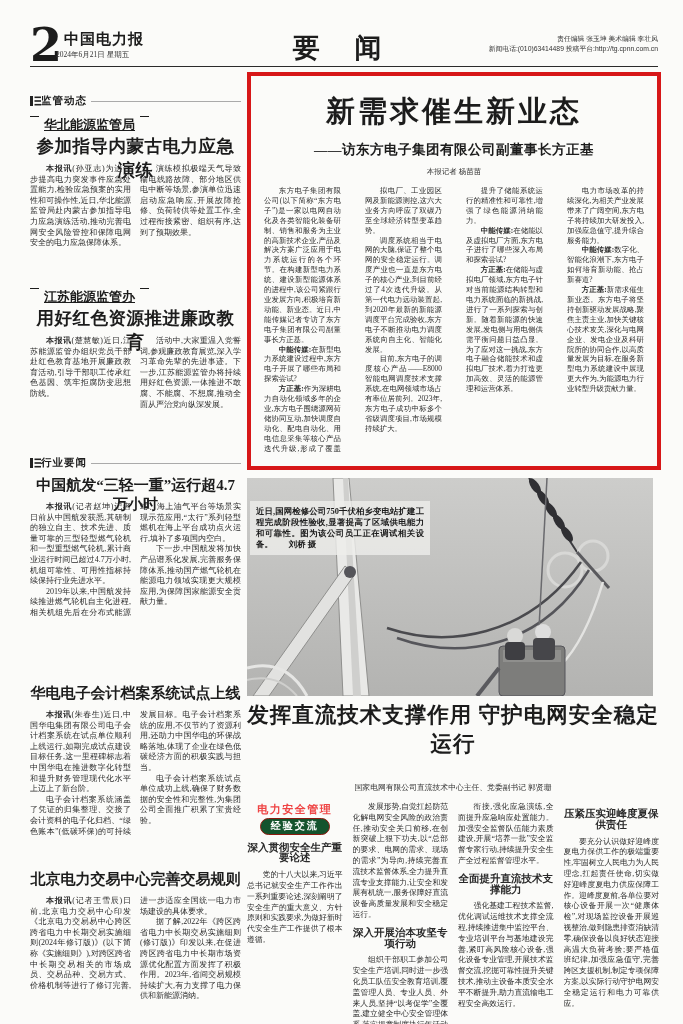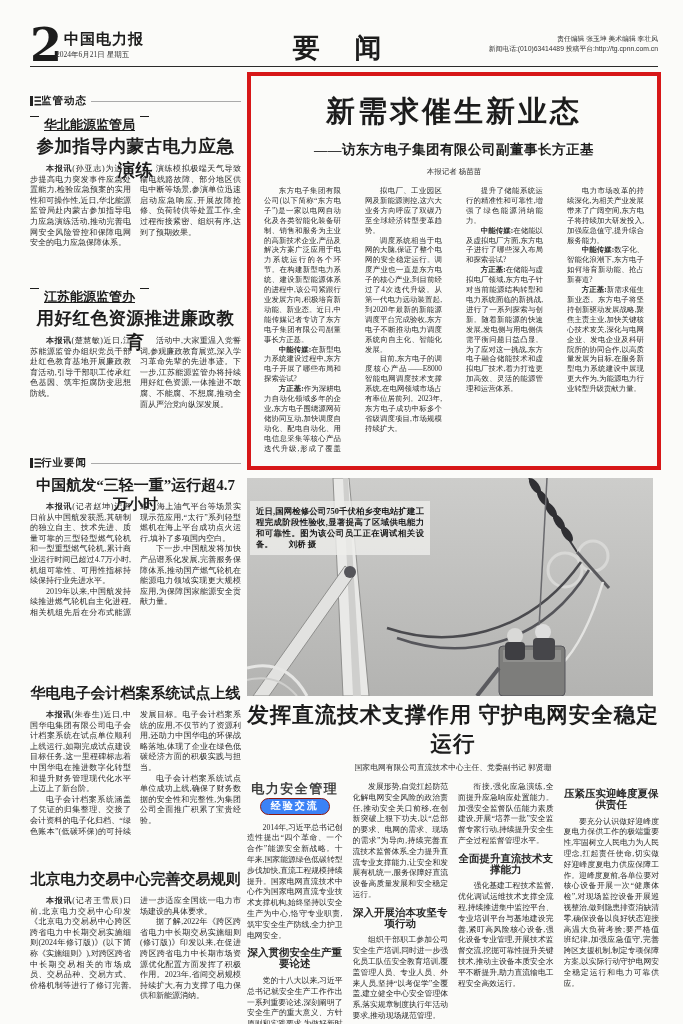--- a/index.html
+++ b/index.html
@@ -46,27 +46,27 @@
   
   .photo { position:absolute; left:247px; top:478px; width:406px; height:218px; overflow:hidden; }
   .photo svg { display:block; }
   .caption { position:absolute; left:3px; top:23px; width:180px; background:rgba(238,238,235,0.8);
              padding:5px 6px; font-size:8.4px; line-height:11px; font-weight:bold; color:#1b1b1b; text-align:justify; }
   .caption .credit { margin-left:14px; white-space:nowrap; }
 
   
   .bottom { position:absolute; left:247px; top:700px; width:412px; height:314px; }
   .bot-headline { text-align:center; font-size:21.5px; font-weight:bold; letter-spacing:1px; }
-  .bot-byline { text-align:center; font-size:7.8px; margin-top:4px; color:#333; }
+  .bot-byline { text-align:center; font-size:7.8px; margin-top:24px; color:#333; }
   .bot-cols { display:flex; gap:10px; margin-top:9px; height:258px; overflow:hidden; }
   .bcol { flex:1; font-size:7.8px; line-height:10.8px; text-align:justify; color:#2a2a2a; overflow:hidden; }
   .col-subhead { text-align:center; font-weight:bold; font-size:10.5px; margin:7px 0 6px; text-indent:0; }
   .badge { text-align:center; margin:2px 0 8px; }
-  .badge-top { font-size:13px; font-weight:bold; letter-spacing:1.5px; color:#404040; }
-  .badge-pill { display:inline-block; margin-top:3px; background:#3b82f6; color:#fff; font-size:10px;
+  .badge-top { font-size:11px; font-weight:bold; letter-spacing:1.5px; color:#ef4444; }
+  .badge-pill { display:inline-block; margin-top:3px; background:#14532d; color:#fff; font-size:10px;
                 font-weight:bold; letter-spacing:2px; padding:2px 10px; border-radius:9px; border:1px solid #8e1a10; }
 </style>
 </head>
 <body>
 
 <div class="page">
 
   <div class="masthead">
     <div class="pageno">2</div>
     <div class="paper-name">中国电力报</div>
@@ -231,21 +231,20 @@
   <div class="bottom">
     <div class="bot-headline">发挥直流技术支撑作用  守护电网安全稳定运行</div>
     <div class="bot-byline">国家电网有限公司直流技术中心主任、党委副书记  郭贤珊</div>
     <div class="bot-cols">
       <div class="bcol">
         <div class="badge">
           <div class="badge-top">电力安全管理</div>
           <div class="badge-pill">经验交流</div>
         </div>
         <div>
-            <p>2014年,习近平总书记创造性提出“四个革命、一个合作”能源安全新战略。十年来,国家能源绿色低碳转型步伐加快,直流工程规模持续提升。国家电网直流技术中心作为国家电网直流专业技术支撑机构,始终坚持以安全生产为中心,恪守专业职责,筑牢安全生产防线,全力护卫电网安全。</p>
             <div class="col-subhead">深入贯彻安全生产重要论述</div>
             <p>党的十八大以来,习近平总书记就安全生产工作作出一系列重要论述,深刻阐明了安全生产的重大意义、方针原则和实践要求,为做好新时代安全生产工作提供了根本遵循。</p>
           </div>
       </div>
       <div class="bcol">
           <p>发展形势,自觉扛起防范化解电网安全风险的政治责任,推动安全关口前移,在创新突破上狠下功夫,以“总部的要求、电网的需求、现场的需求”为导向,持续完善直流技术监督体系,全力提升直流专业支撑能力,让安全和发展有机统一,服务保障好直流设备高质量发展和安全稳定运行。</p>
           <div class="col-subhead">深入开展治本攻坚专项行动</div>
           <p>组织干部职工参加公司安全生产培训,同时进一步强化员工队伍安全教育培训,覆盖管理人员、专业人员、外来人员,坚持“以考促学”全覆盖,建立健全中心安全管理体系,落实规章制度执行年活动要求,推动现场规范管理。</p>
         </div>
       <div class="bcol">

